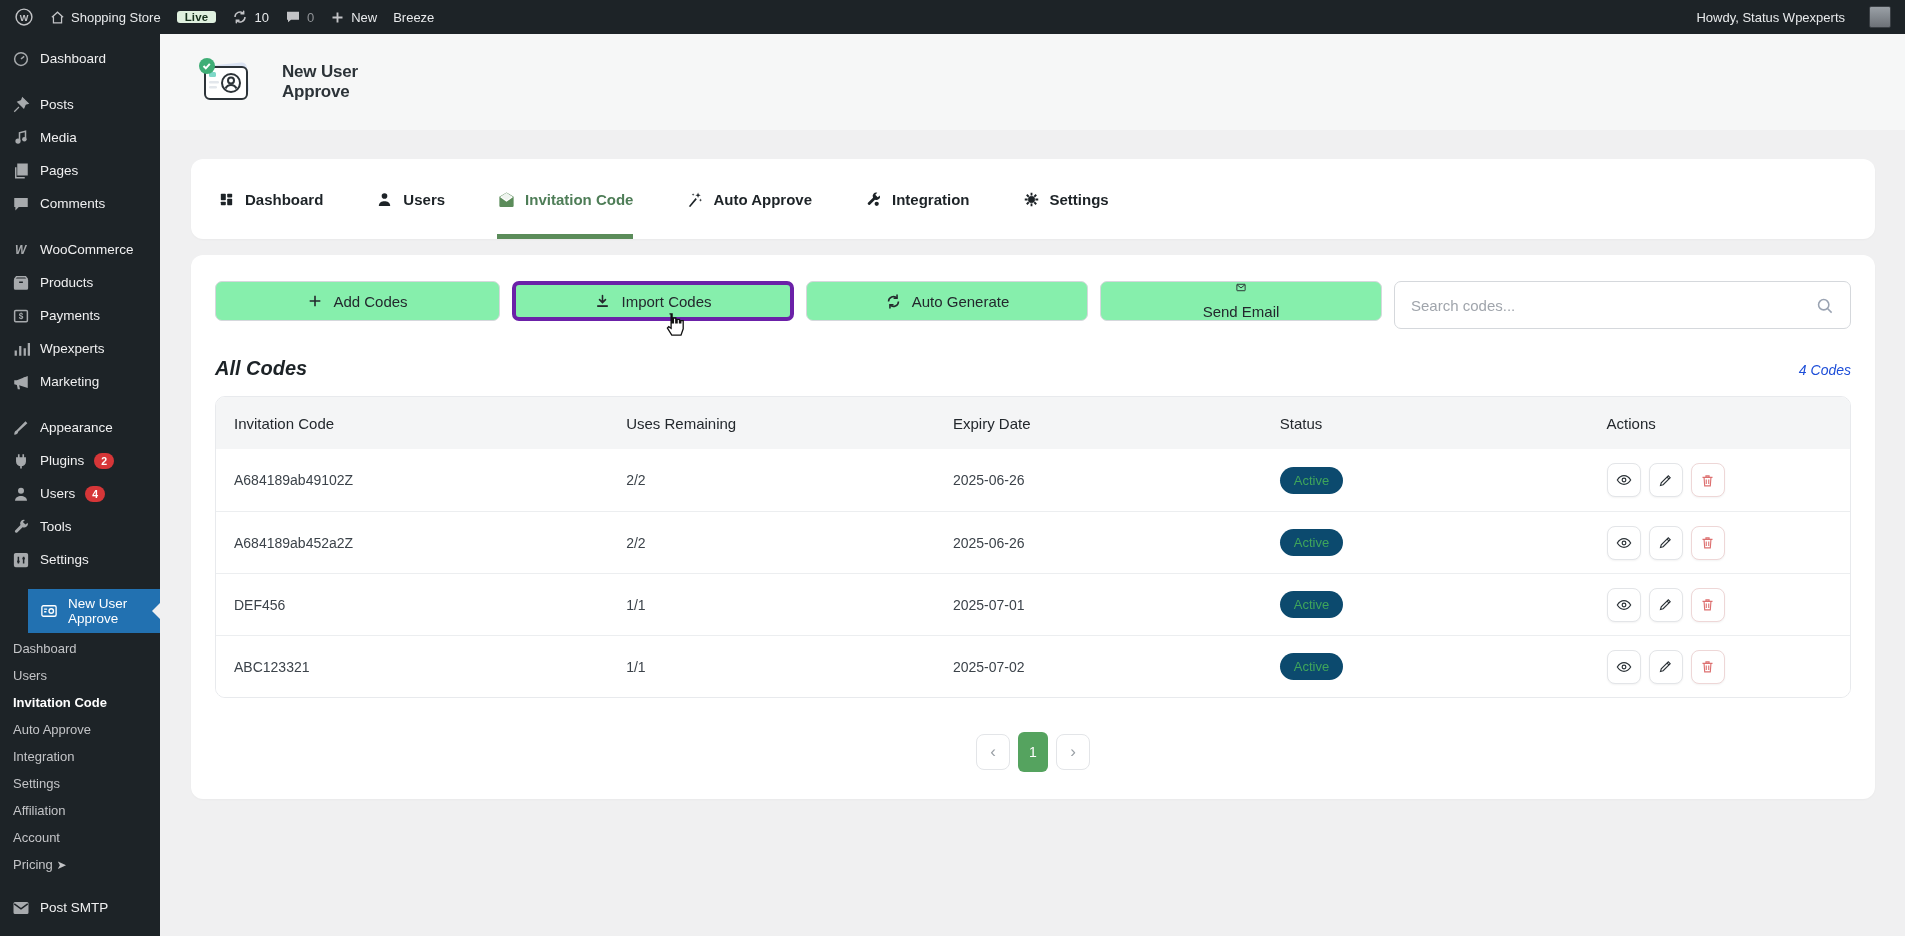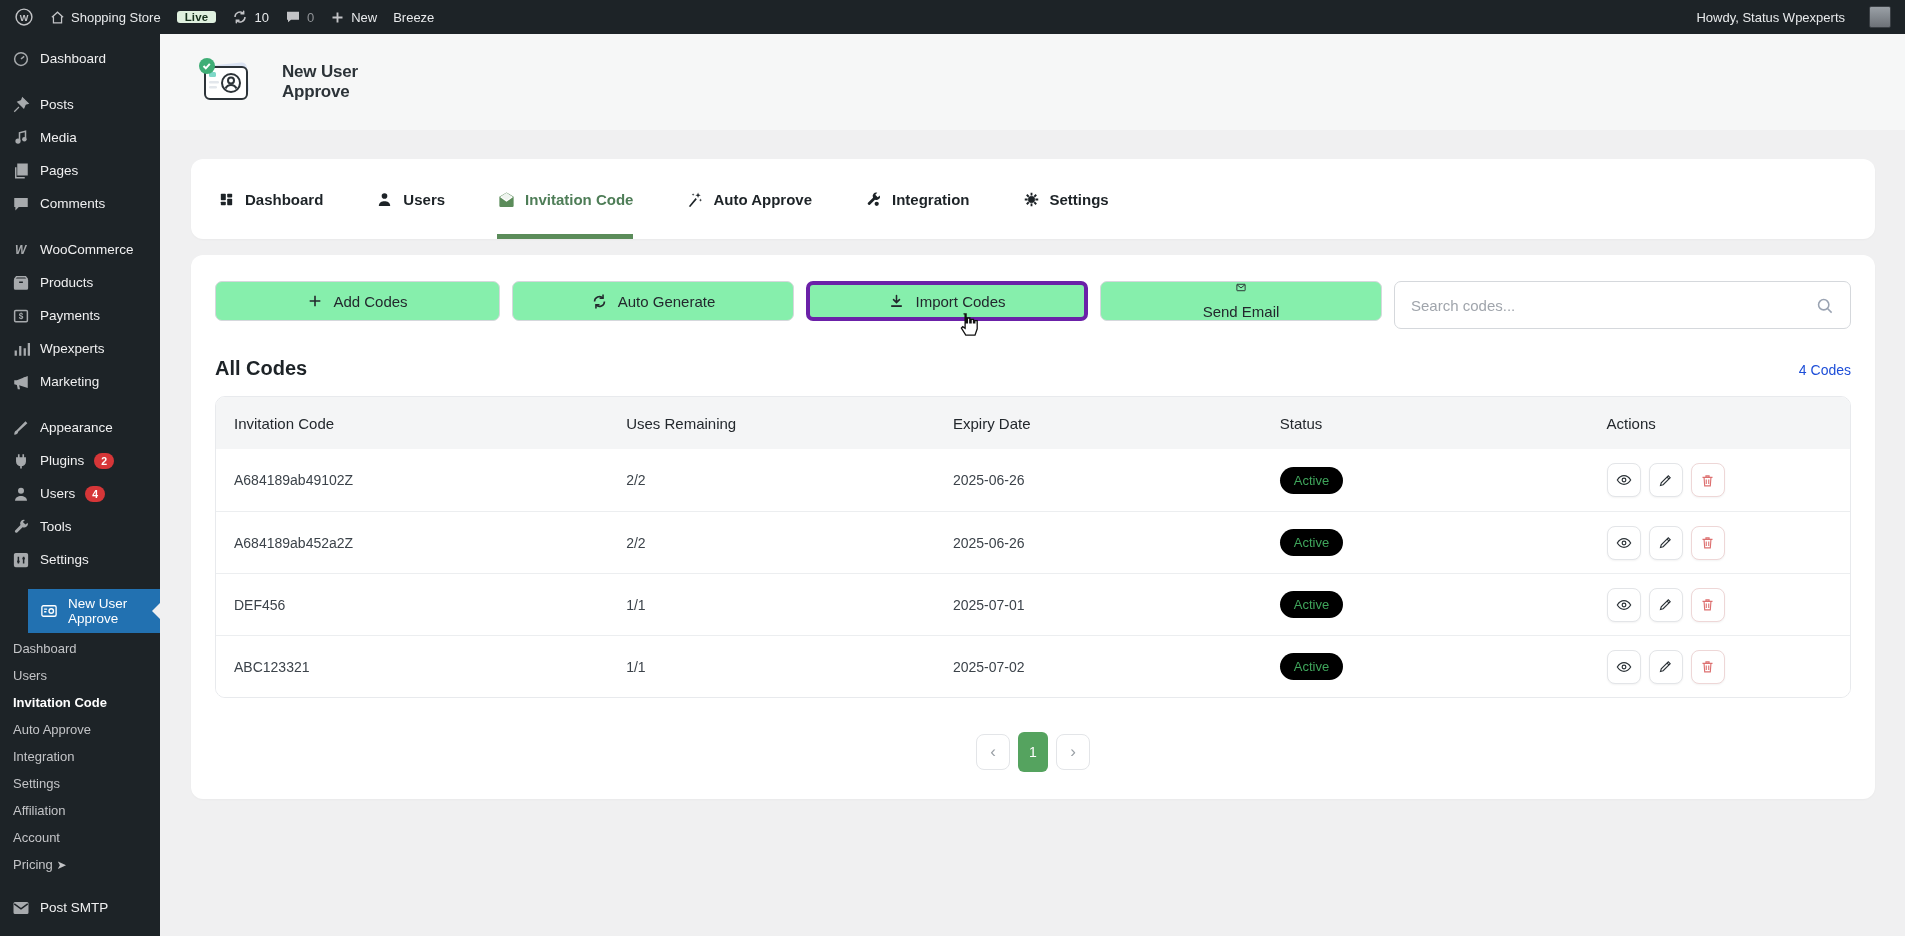--- a/index.html
+++ b/index.html
@@ -63,32 +63,32 @@
   .tb-btn svg { display:block; }
   .w-add { width:285px; } .w-auto { width:282px; } .w-send { width:282px;flex-direction:column; }
   .tb-btn.highlight { width:282px; border:4px solid #6b21a8; position:relative; }
   .cursor-hand { position:absolute; left:54%; bottom:-21px; }
   .search-box { flex:1; height:48px; border:1px solid #d5d8dc; border-radius:7px; background:#fff;
     display:flex; align-items:center; padding:0 16px; gap:10px; }
   .search-box input { flex:1; border:none; outline:none; font-size:15px; color:#3c434a;
     font-family:"Liberation Sans", sans-serif; background:transparent; }
   .search-box input::placeholder { color:#a0a5ac; }
 
-  .codes-head { display:flex; align-items:baseline; justify-content:space-between; margin-top:28px; }
+  .codes-head { display:flex; align-items:baseline; justify-content:space-between; margin-top:28px;font-style:italic; }
   .codes-title { font-size:20px; font-weight:700; color:#1d2327; }
   .codes-count { font-size:14px; color:#1d4ed8; }
 
   .table-wrap { margin-top:16px; border:1px solid #e8eaed; border-radius:10px; overflow:hidden; }
   .t-row { display:grid; grid-template-columns:24% 20% 20% 20% 16%; align-items:center; }
   .t-head { background:#f4f5f6; height:52px; }
   .t-head .t-cell { font-size:15px; font-weight:500; color:#23282d; }
   .t-cell { padding:0 18px; font-size:14px; color:#3c434a; }
   .t-body .t-row { height:62px; border-top:1px solid #eceef0; background:#fff; }
   .t-body .t-row:first-child { border-top:none; }
-  .status-pill { display:inline-block; background:#000000; color:#3fa55b; font-size:13px;
+  .status-pill { display:inline-block; background:#0c4a6e; color:#3fa55b; font-size:13px;
     padding:6px 14px; border-radius:15px; }
   .actions { display:flex; gap:8px; }
   .act-btn { width:34px; height:34px; border:1px solid #e3e5e8; border-radius:8px; background:#fff;
     display:flex; align-items:center; justify-content:center; cursor:pointer;
     box-shadow:0 1px 2px rgba(0,0,0,.05); }
   .act-btn.danger { border-color:#eed7d7; }
 
   .pagination { display:flex; justify-content:center; align-items:center; gap:8px; margin-top:34px; }
   .pg-btn { width:34px; height:36px; border:1px solid #e3e5e8; border-radius:8px; background:#fff;
     color:#9aa0a6; font-size:17px; display:flex; align-items:center; justify-content:center; cursor:pointer; }
@@ -406,36 +406,36 @@
 
   <div class="main-card">
 
     <div class="toolbar">
       <div class="tb-btn w-add">
         <svg width="16" height="16" viewBox="0 0 24 24" stroke="#23282d" stroke-width="2.4" fill="none">
             <path d="M12 4v16M4 12h16"></path>
           </svg>
         <span>Add Codes</span>
       </div>
+      <div class="tb-btn highlight">
+        <svg width="17" height="17" viewBox="0 0 24 24" fill="none" stroke="#23282d" stroke-width="2.2">
+            <path d="M12 3.5v10M7.8 9.3l4.2 4.2 4.2-4.2" stroke-linecap="round"></path>
+            <path d="M4.5 18.5h15" stroke-width="2.6"></path>
+          </svg>
+        <span>Import Codes</span>
+        <svg class="cursor-hand" width="22" height="26" viewBox="0 0 22 26">
+          <path d="M7 1.8h2.6v9h1.3V6h2.4v4.8h1.3V7.4H17v3.4h1.3V8.6h2.4v8.2l-2.2 6.4H9.3l-4.4-7.2 1.3-1.3 2.4 1.6V1.8z" fill="#fff" stroke="#111" stroke-width="1.3" transform="translate(-1.5,0)"></path>
+        </svg>
+      </div>
       <div class="tb-btn w-auto">
         <svg width="17" height="17" viewBox="0 0 24 24" fill="none" stroke="#23282d" stroke-width="2.2">
             <path d="M5 12a7 7 0 0 1 11.9-5M19 12a7 7 0 0 1-11.9 5"></path>
             <path d="M17 3v4.2h-4.2M7 21v-4.2h4.2" stroke-linecap="round"></path>
           </svg>
         <span>Auto Generate</span>
-      </div>
-      <div class="tb-btn highlight">
-        <svg width="17" height="17" viewBox="0 0 24 24" fill="none" stroke="#23282d" stroke-width="2.2">
-            <path d="M12 3.5v10M7.8 9.3l4.2 4.2 4.2-4.2" stroke-linecap="round"></path>
-            <path d="M4.5 18.5h15" stroke-width="2.6"></path>
-          </svg>
-        <span>Import Codes</span>
-        <svg class="cursor-hand" width="22" height="26" viewBox="0 0 22 26">
-          <path d="M7 1.8h2.6v9h1.3V6h2.4v4.8h1.3V7.4H17v3.4h1.3V8.6h2.4v8.2l-2.2 6.4H9.3l-4.4-7.2 1.3-1.3 2.4 1.6V1.8z" fill="#fff" stroke="#111" stroke-width="1.3" transform="translate(-1.5,0)"></path>
-        </svg>
       </div>
       <div class="tb-btn w-send">
         <svg width="18" height="18" viewBox="0 0 24 24" fill="none" stroke="#23282d" stroke-width="2">
             <rect x="3" y="5" width="18" height="14" rx="1"></rect>
             <path d="M3.5 6 12 13l8.5-7"></path>
           </svg>
         <span>Send Email</span>
       </div>
       <div class="search-box">
         <input type="text" placeholder="Search codes..." style="">

